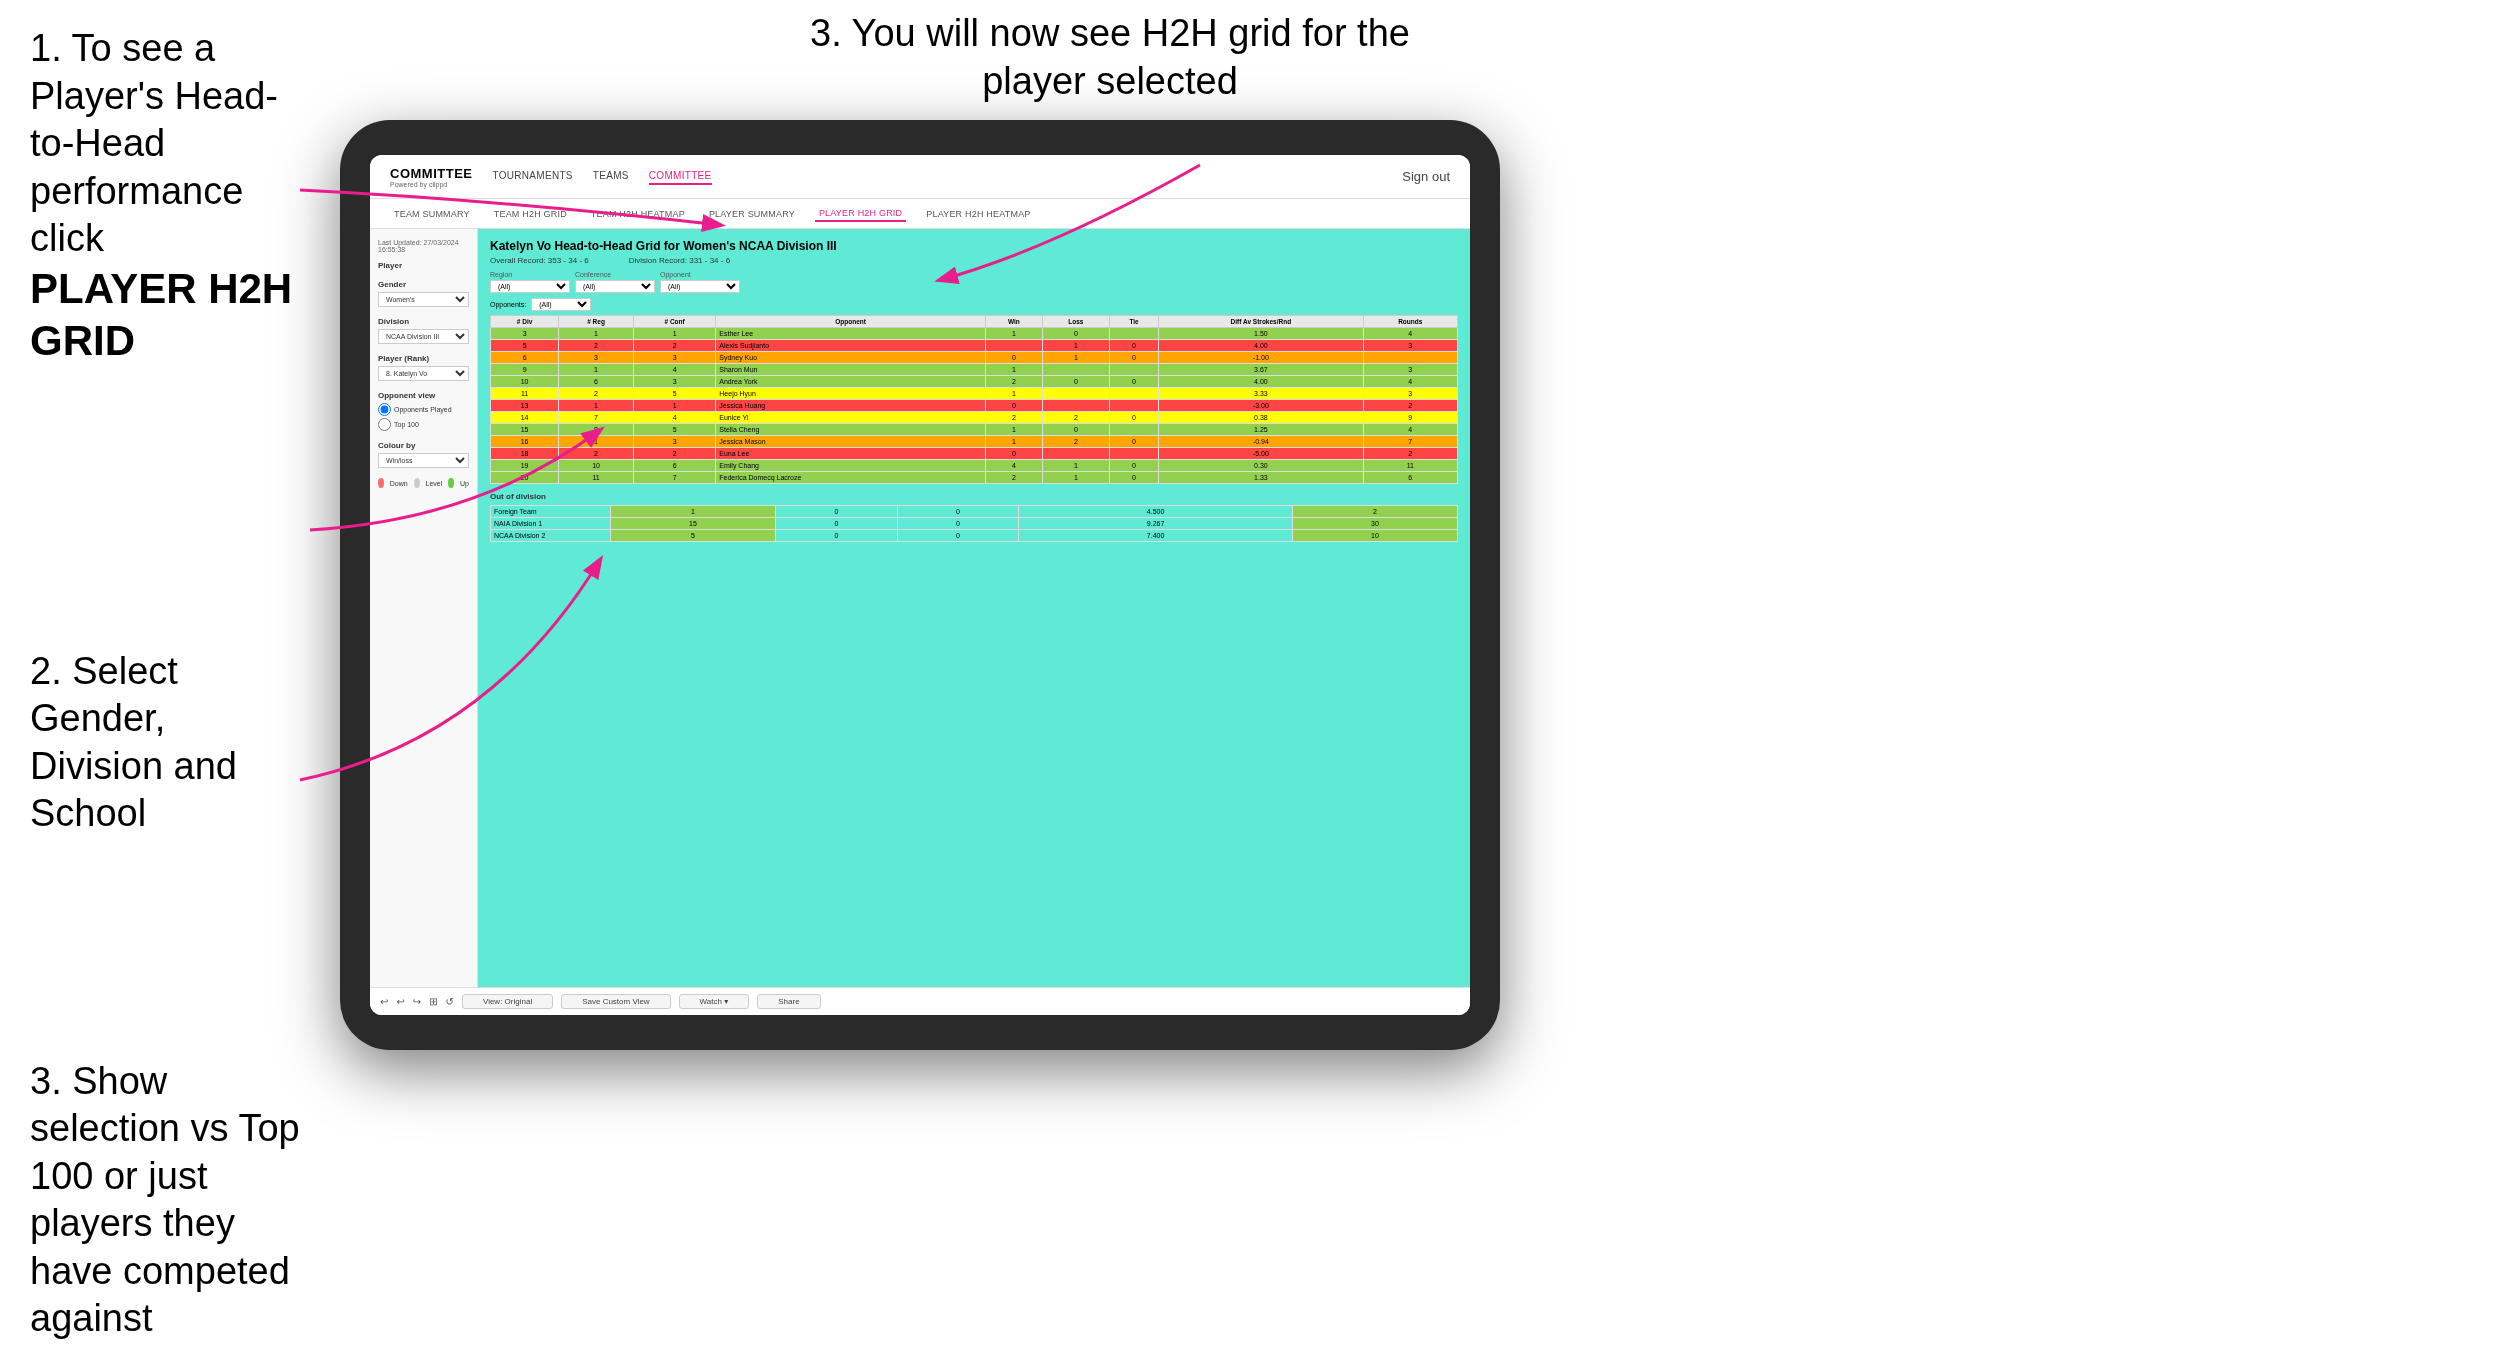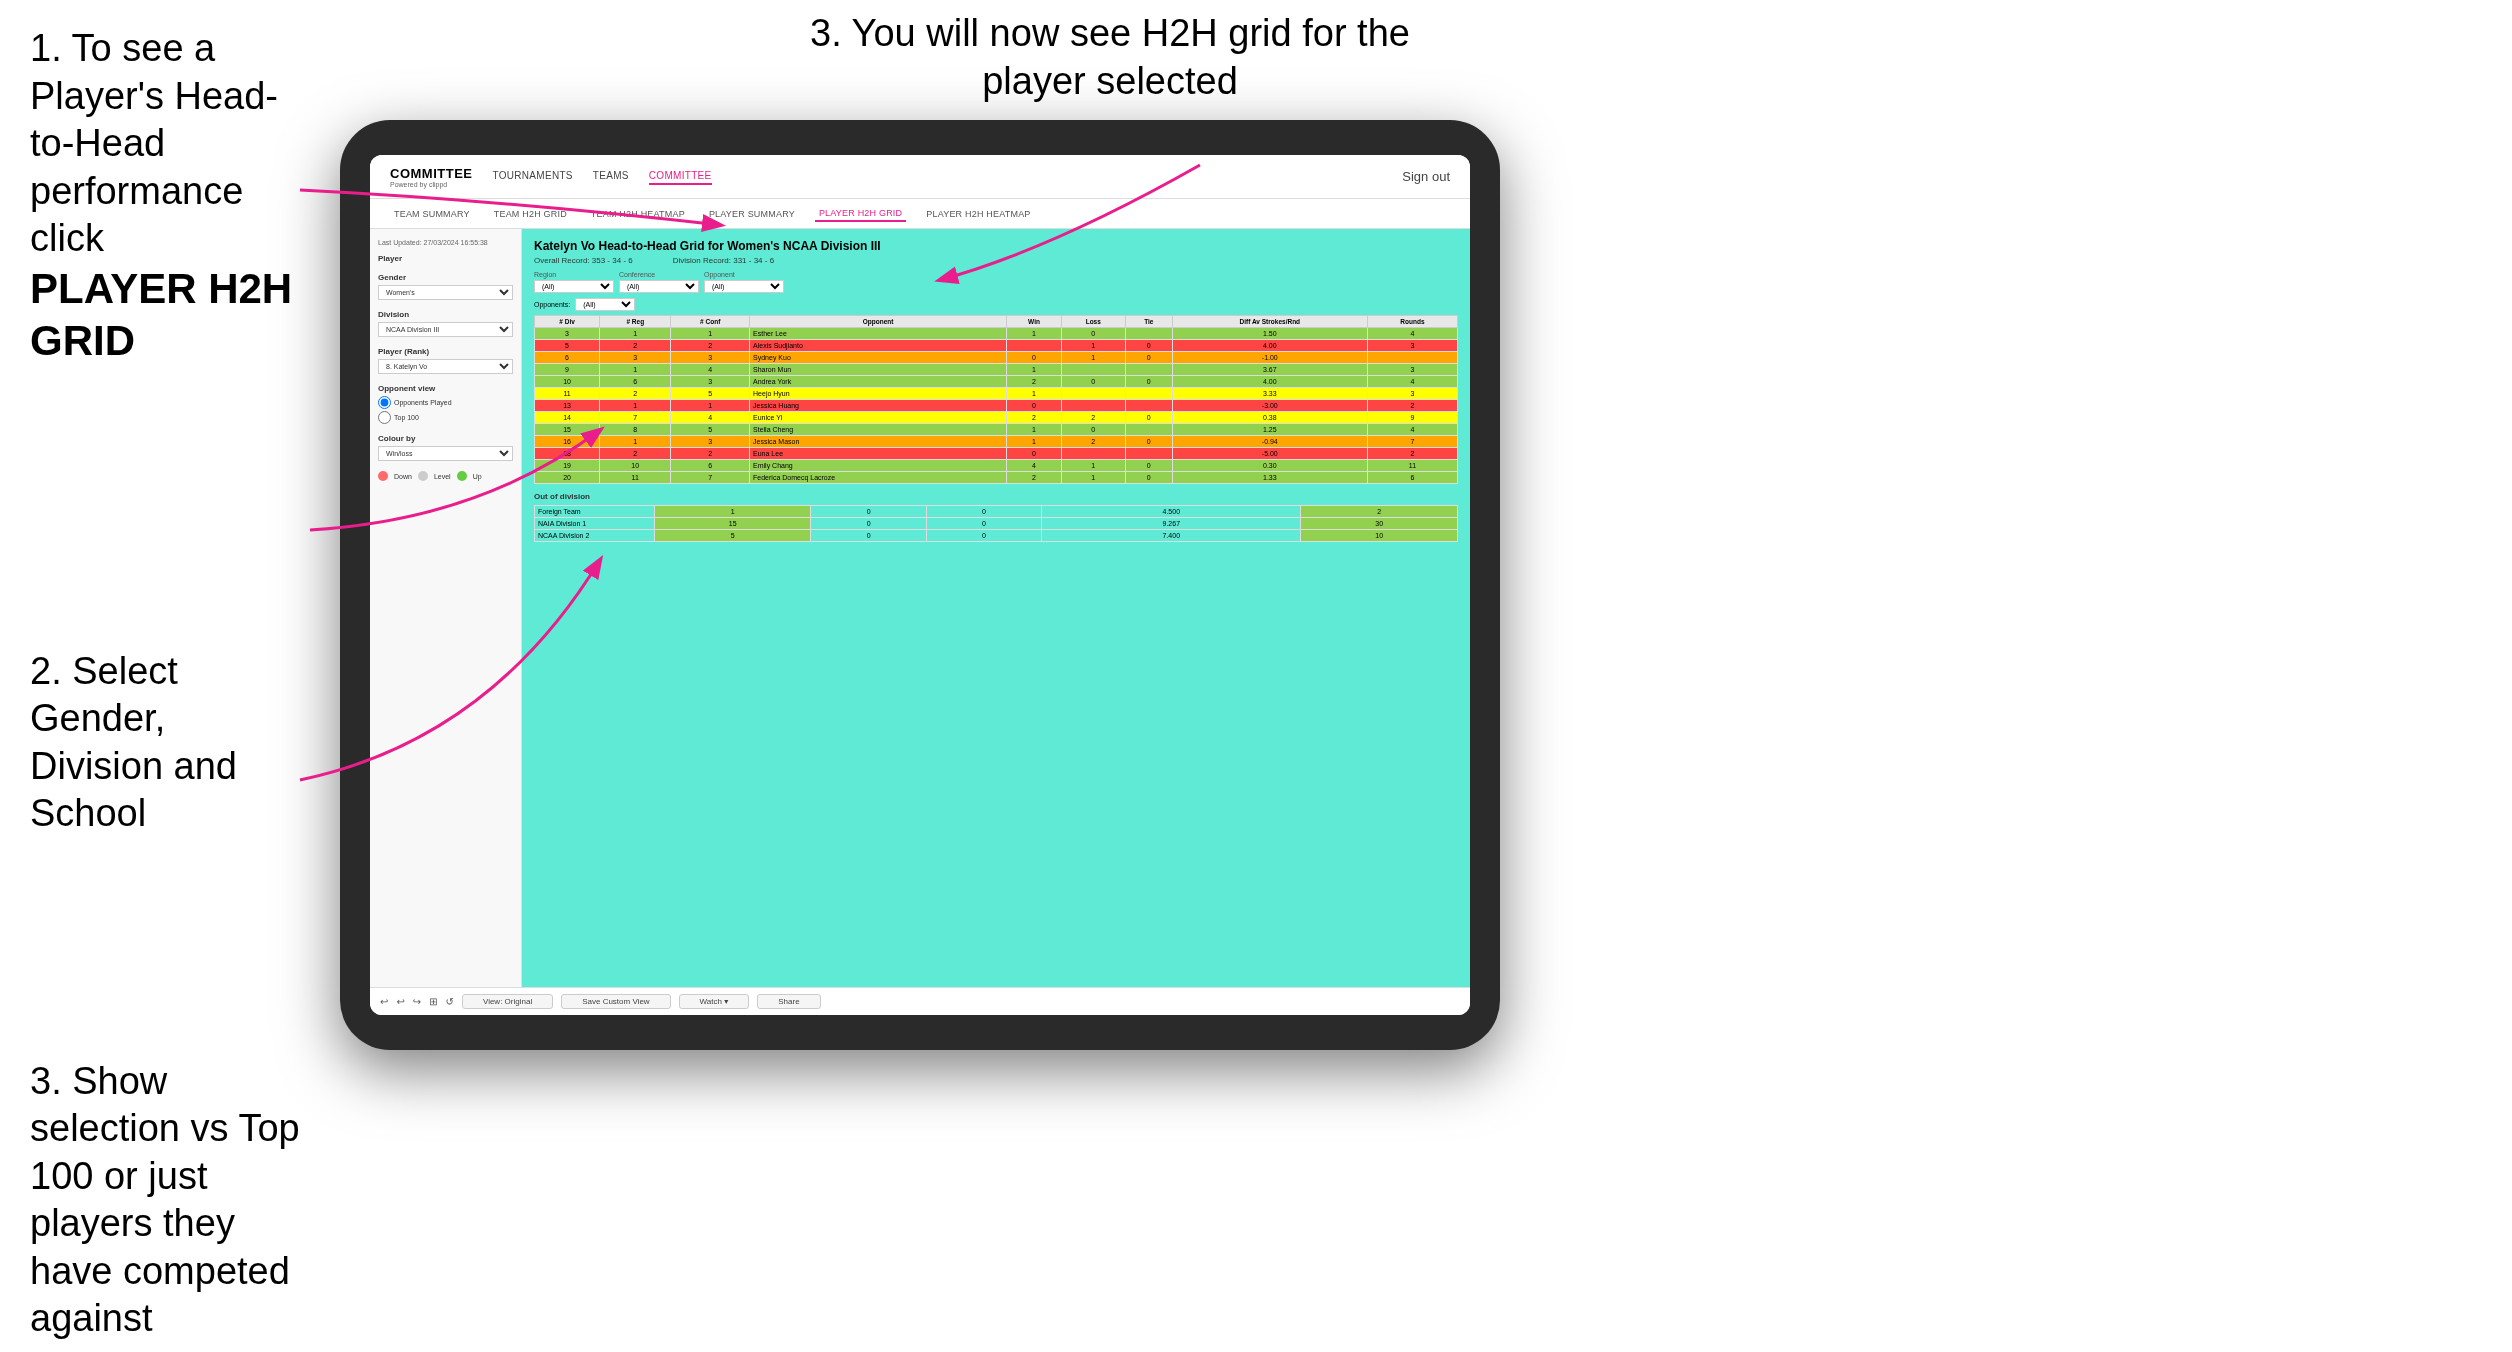--- a/index.html
+++ b/index.html
@@ -143,21 +143,21 @@
     
     .main-content {
       display: flex;
       flex: 1;
       overflow: hidden;
       background: #f0f0f0;
     }
 
     
     .sidebar {
-      width: 152px;
+      width: 108px;
       background: #f8f8f8;
       border-right: 1px solid #ddd;
       padding: 10px 8px;
       flex-shrink: 0;
       font-size: 8px;
     }
     .sidebar-section {
       margin-bottom: 10px;
     }
     .sidebar-label {

